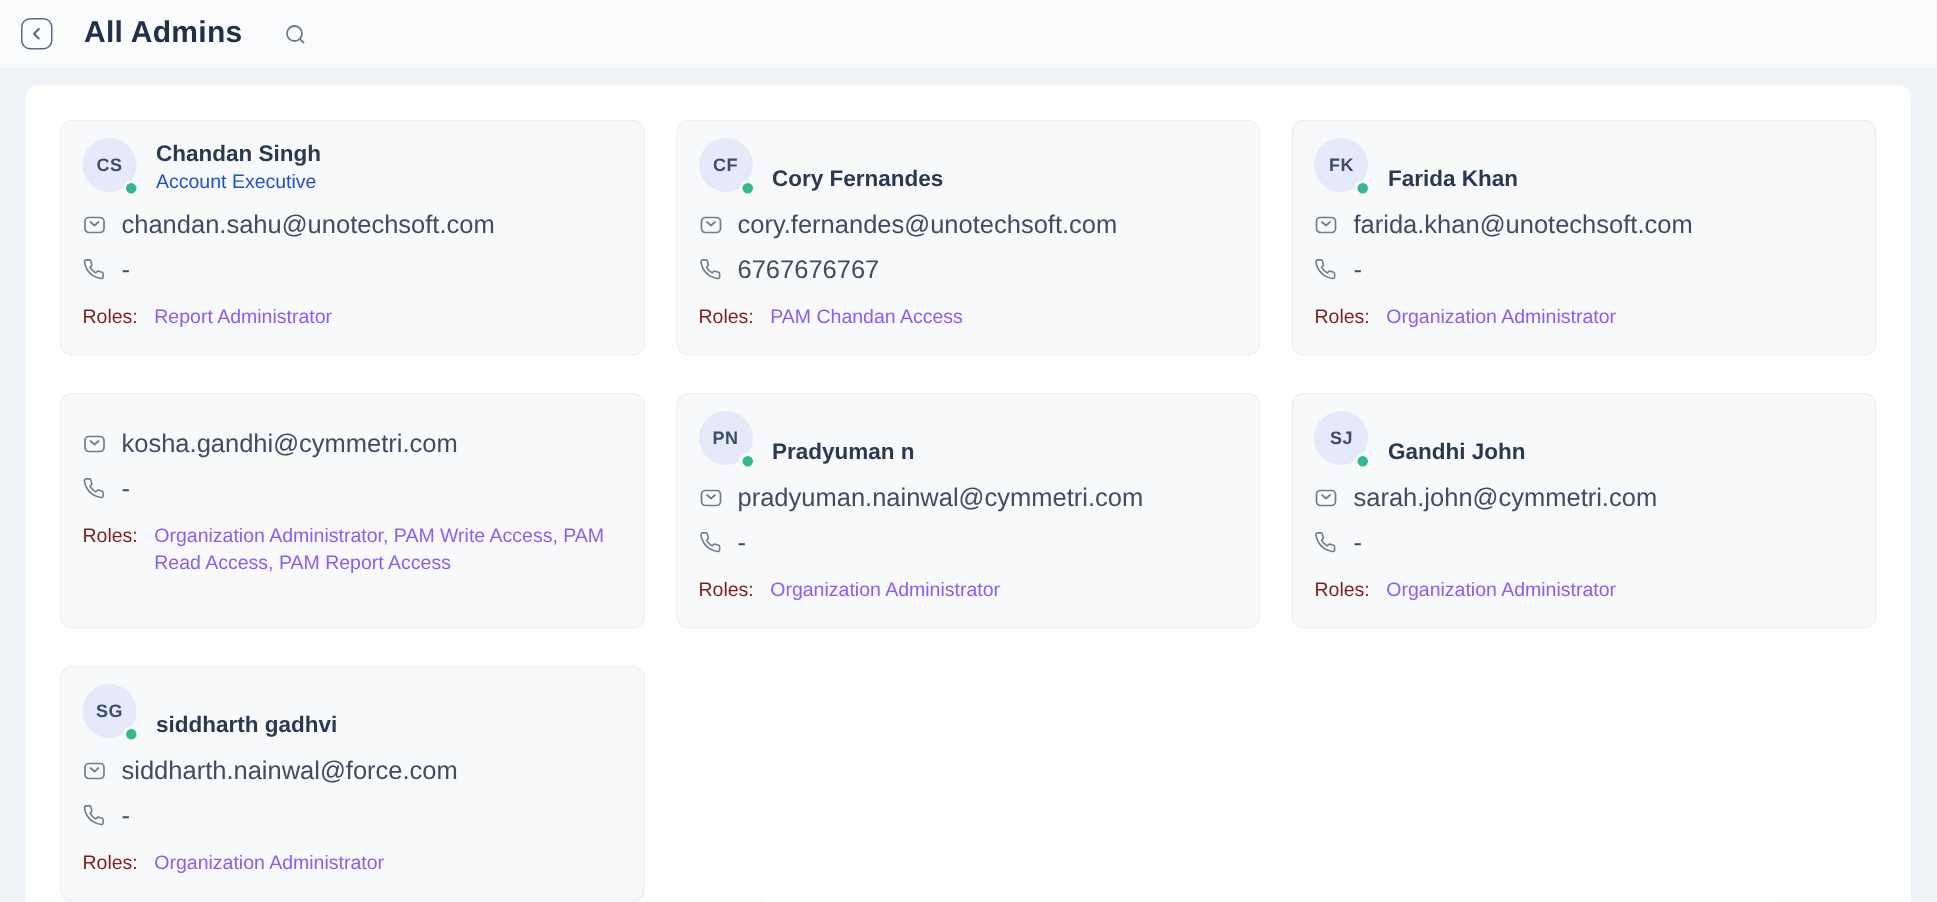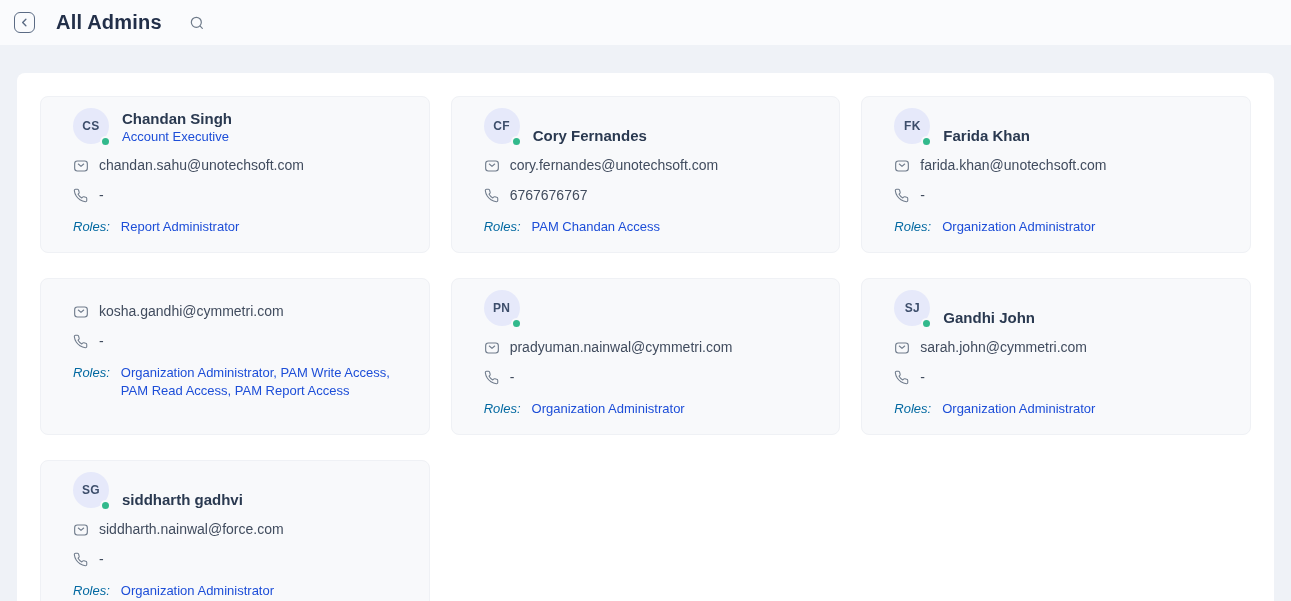--- a/index.html
+++ b/index.html
@@ -2,21 +2,21 @@
 <html style="--presence-green: #32B98C; --avatar-bg: #E6E9FA;"><head>
 <meta charset="utf-8">
 <style>
   * { margin: 0; padding: 0; box-sizing: border-box; }
   html, body {
     width: 1291px; height: 601px;
     font-family: "Liberation Sans", sans-serif;
     background: #EFF2F7;
     overflow: hidden;
   }
-  .page { width: 1291px; height: 601px; display: flex; flex-direction: column; gap: 16px; }
+  .page { width: 1291px; height: 601px; display: flex; flex-direction: column; }
 
   
   .header {
     height: 45px; flex: 0 0 45px;
     background: #FAFBFD;
     display: flex; align-items: center;
     padding-left: 14px;
   }
   .back-btn {
     width: 21px; height: 21px;
@@ -55,21 +55,21 @@
     column-gap: 21px;
     row-gap: 25px;
     align-items: stretch;
   }
 
   
   .card {
     background: #F8F9FB;
     border: 1px solid #EFF1F5;
     border-radius: 8px;
-    padding: 11px 22px 16px 32px;
+    padding: 11px 22px 16px 14px;
   }
   .card-head { display: flex; align-items: center; }
   .avatar-wrap { position: relative; width: 36px; height: 36px; flex: 0 0 36px; }
   .avatar {
     width: 36px; height: 36px; border-radius: 50%;
     background: var(--avatar-bg, #E6E9FA);
     color: #3D4E6B; font-size: 12px; font-weight: 700;
     display: flex; align-items: center; justify-content: center;
     letter-spacing: 0.3px;
   }
@@ -88,29 +88,29 @@
   .admin-job { font-size: 13px; color: #1d4ed8; margin-top: 2px; }
 
   .info-row {
     margin-top: 13px;
     display: flex; align-items: center;
     color: #707C8C;
   }
   .info-row .icon { flex: 0 0 16px; display: inline-flex; }
   .info-row .info-text {
     margin-left: 10px;
-    font-size: 14px; color: #414C5E; line-height: 17px;
+    font-size: 17px; color: #414C5E; line-height: 17px;
   }
   .roles-row {
     margin-top: 14px;
     display: flex; align-items: flex-start;
     font-size: 13px; line-height: 18px;
   }
-  .roles-label { color: #0369a1; flex: 0 0 auto; font-style: italic; }
-  .roles-value { margin-left: 11px; color: #1d4ed8; }
+  .roles-label { color: #7f1d1d; flex: 0 0 auto; }
+  .roles-value { margin-left: 11px; color: #8b5cf6; }
 </style>
 </head>
 <body>
 
 <div class="page">
 
   <header class="header">
     <button class="back-btn" aria-label="Back">
       <span style="display:inline-flex;">
         <svg width="11" height="11" viewBox="0 0 24 24" fill="none" stroke="currentColor" stroke-width="3" stroke-linecap="round" stroke-linejoin="round">
@@ -269,20 +269,24 @@
       <span class="roles-value">Organization Administrator, PAM Write Access, PAM Read Access, PAM Report Access</span>
     </div>
   </article>
 
   <article class="card">
     <div class="card-head">
       <div class="avatar-wrap">
         <span class="avatar">PN</span>
         <span class="status-dot"></span>
       </div>
+      <div class="id-block">
+        <div class="admin-name">Pradyuman n</div>
+
+      </div>
     </div>
 
     <div class="info-row">
       <span class="icon">
         <svg width="16" height="16" viewBox="0 0 24 24" fill="none" stroke="currentColor" stroke-width="1.7" stroke-linecap="round" stroke-linejoin="round">
           <rect x="2.5" y="4.5" width="19" height="15" rx="4"></rect>
           <polyline points="8 9 12 12.5 16 9"></polyline>
         </svg>
       </span>
       <span class="info-text">pradyuman.nainwal@cymmetri.com</span>

